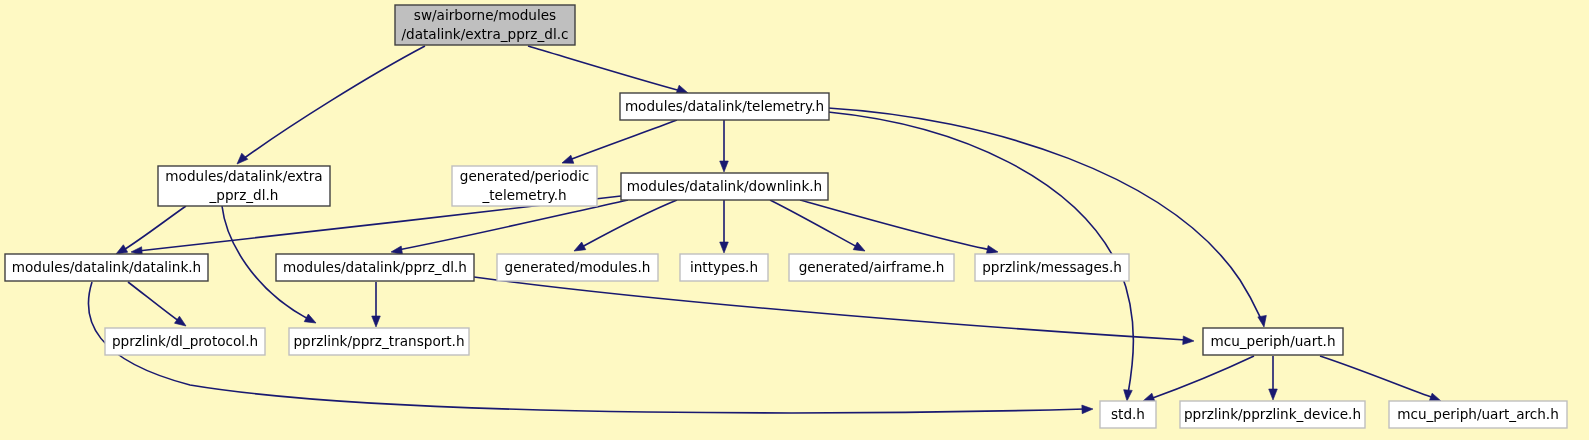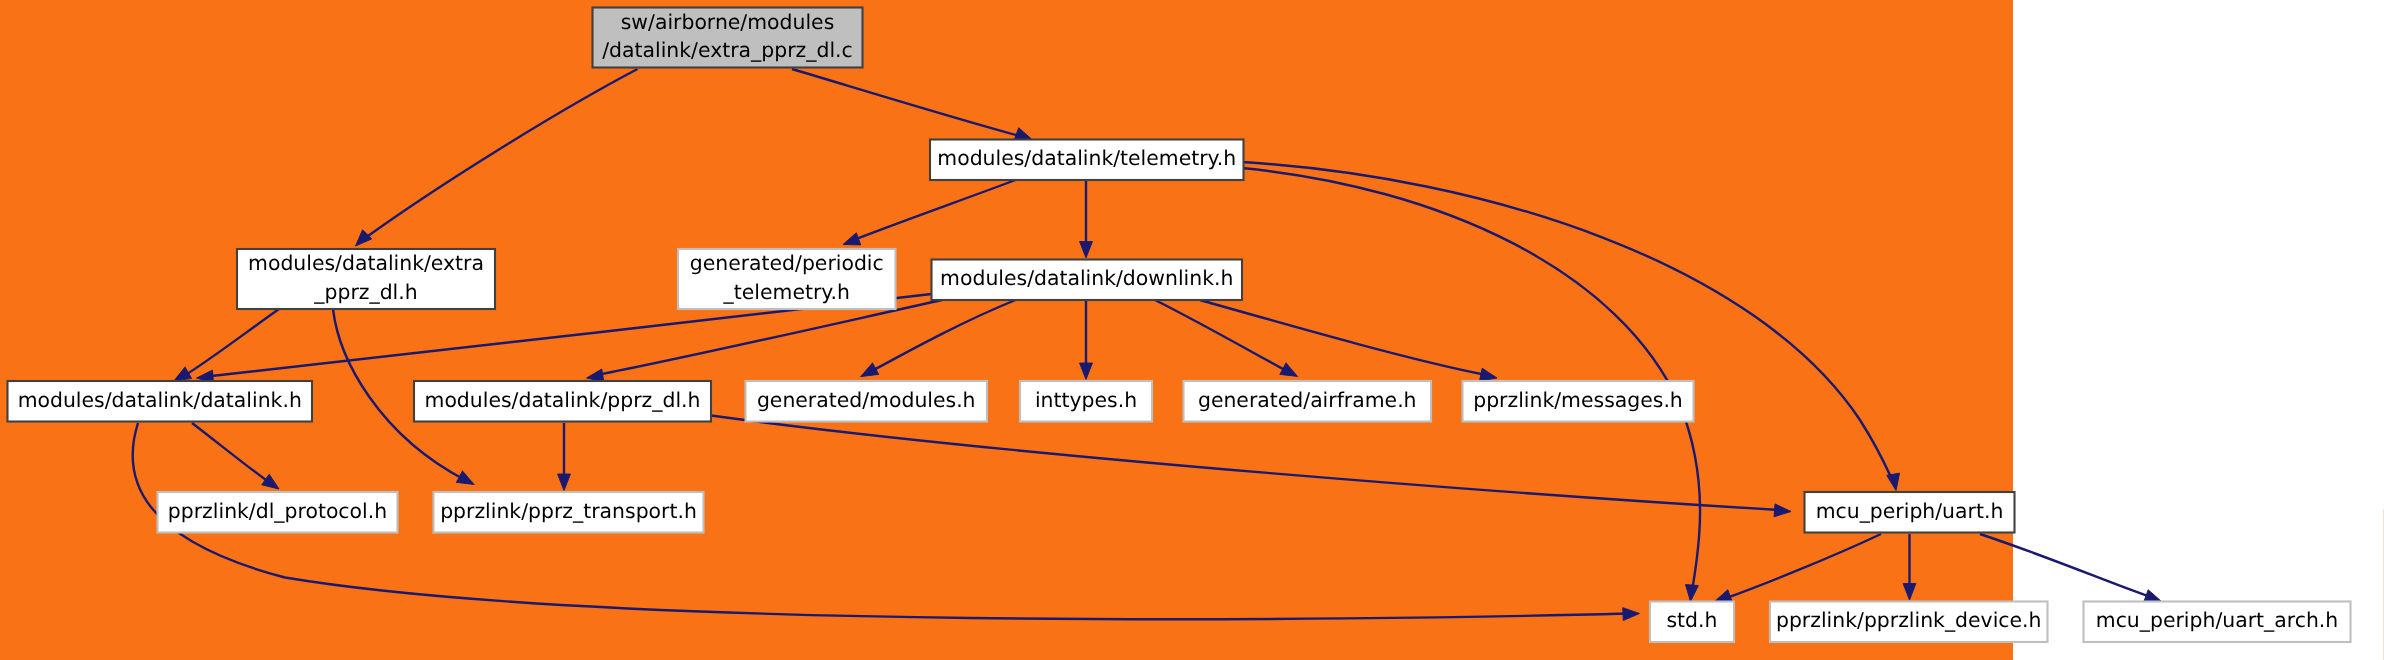--- a/index.html
+++ b/index.html
@@ -1,20 +1,20 @@
 <!DOCTYPE html>
 <html><head>
 <meta charset="utf-8">
 <style>
   html,body{margin:0;padding:0;background:#ffffff;}
   body{
     font-family:"DejaVu Sans","Liberation Sans",sans-serif;
     width:1589px;height:440px;overflow:hidden;
   }
-  #graph-root{position:relative;width:1342px;height:440px;background:#f97316;}
+  #graph-root{position:relative;width:1589px;height:440px;background:#fef9c3;}
   svg.graph{position:absolute;left:0;top:0;width:1589px;height:440px;}
   .edge-path{fill:none;stroke:#191970;stroke-width:1.6;}
   .arrow-head{fill:#191970;stroke:#191970;stroke-width:.6;}
   .node-box{fill:#ffffff;stroke:#bfbfbf;stroke-width:1.4;}
   .node-box.dark{stroke:#404040;}
   .node-box.root{fill:#bfbfbf;stroke:#404040;}
   .node-label{
     font-family:"DejaVu Sans","Liberation Sans",sans-serif;
     font-size:13.6px;fill:#000000;text-anchor:middle;
     dominant-baseline:middle;white-space:pre;

